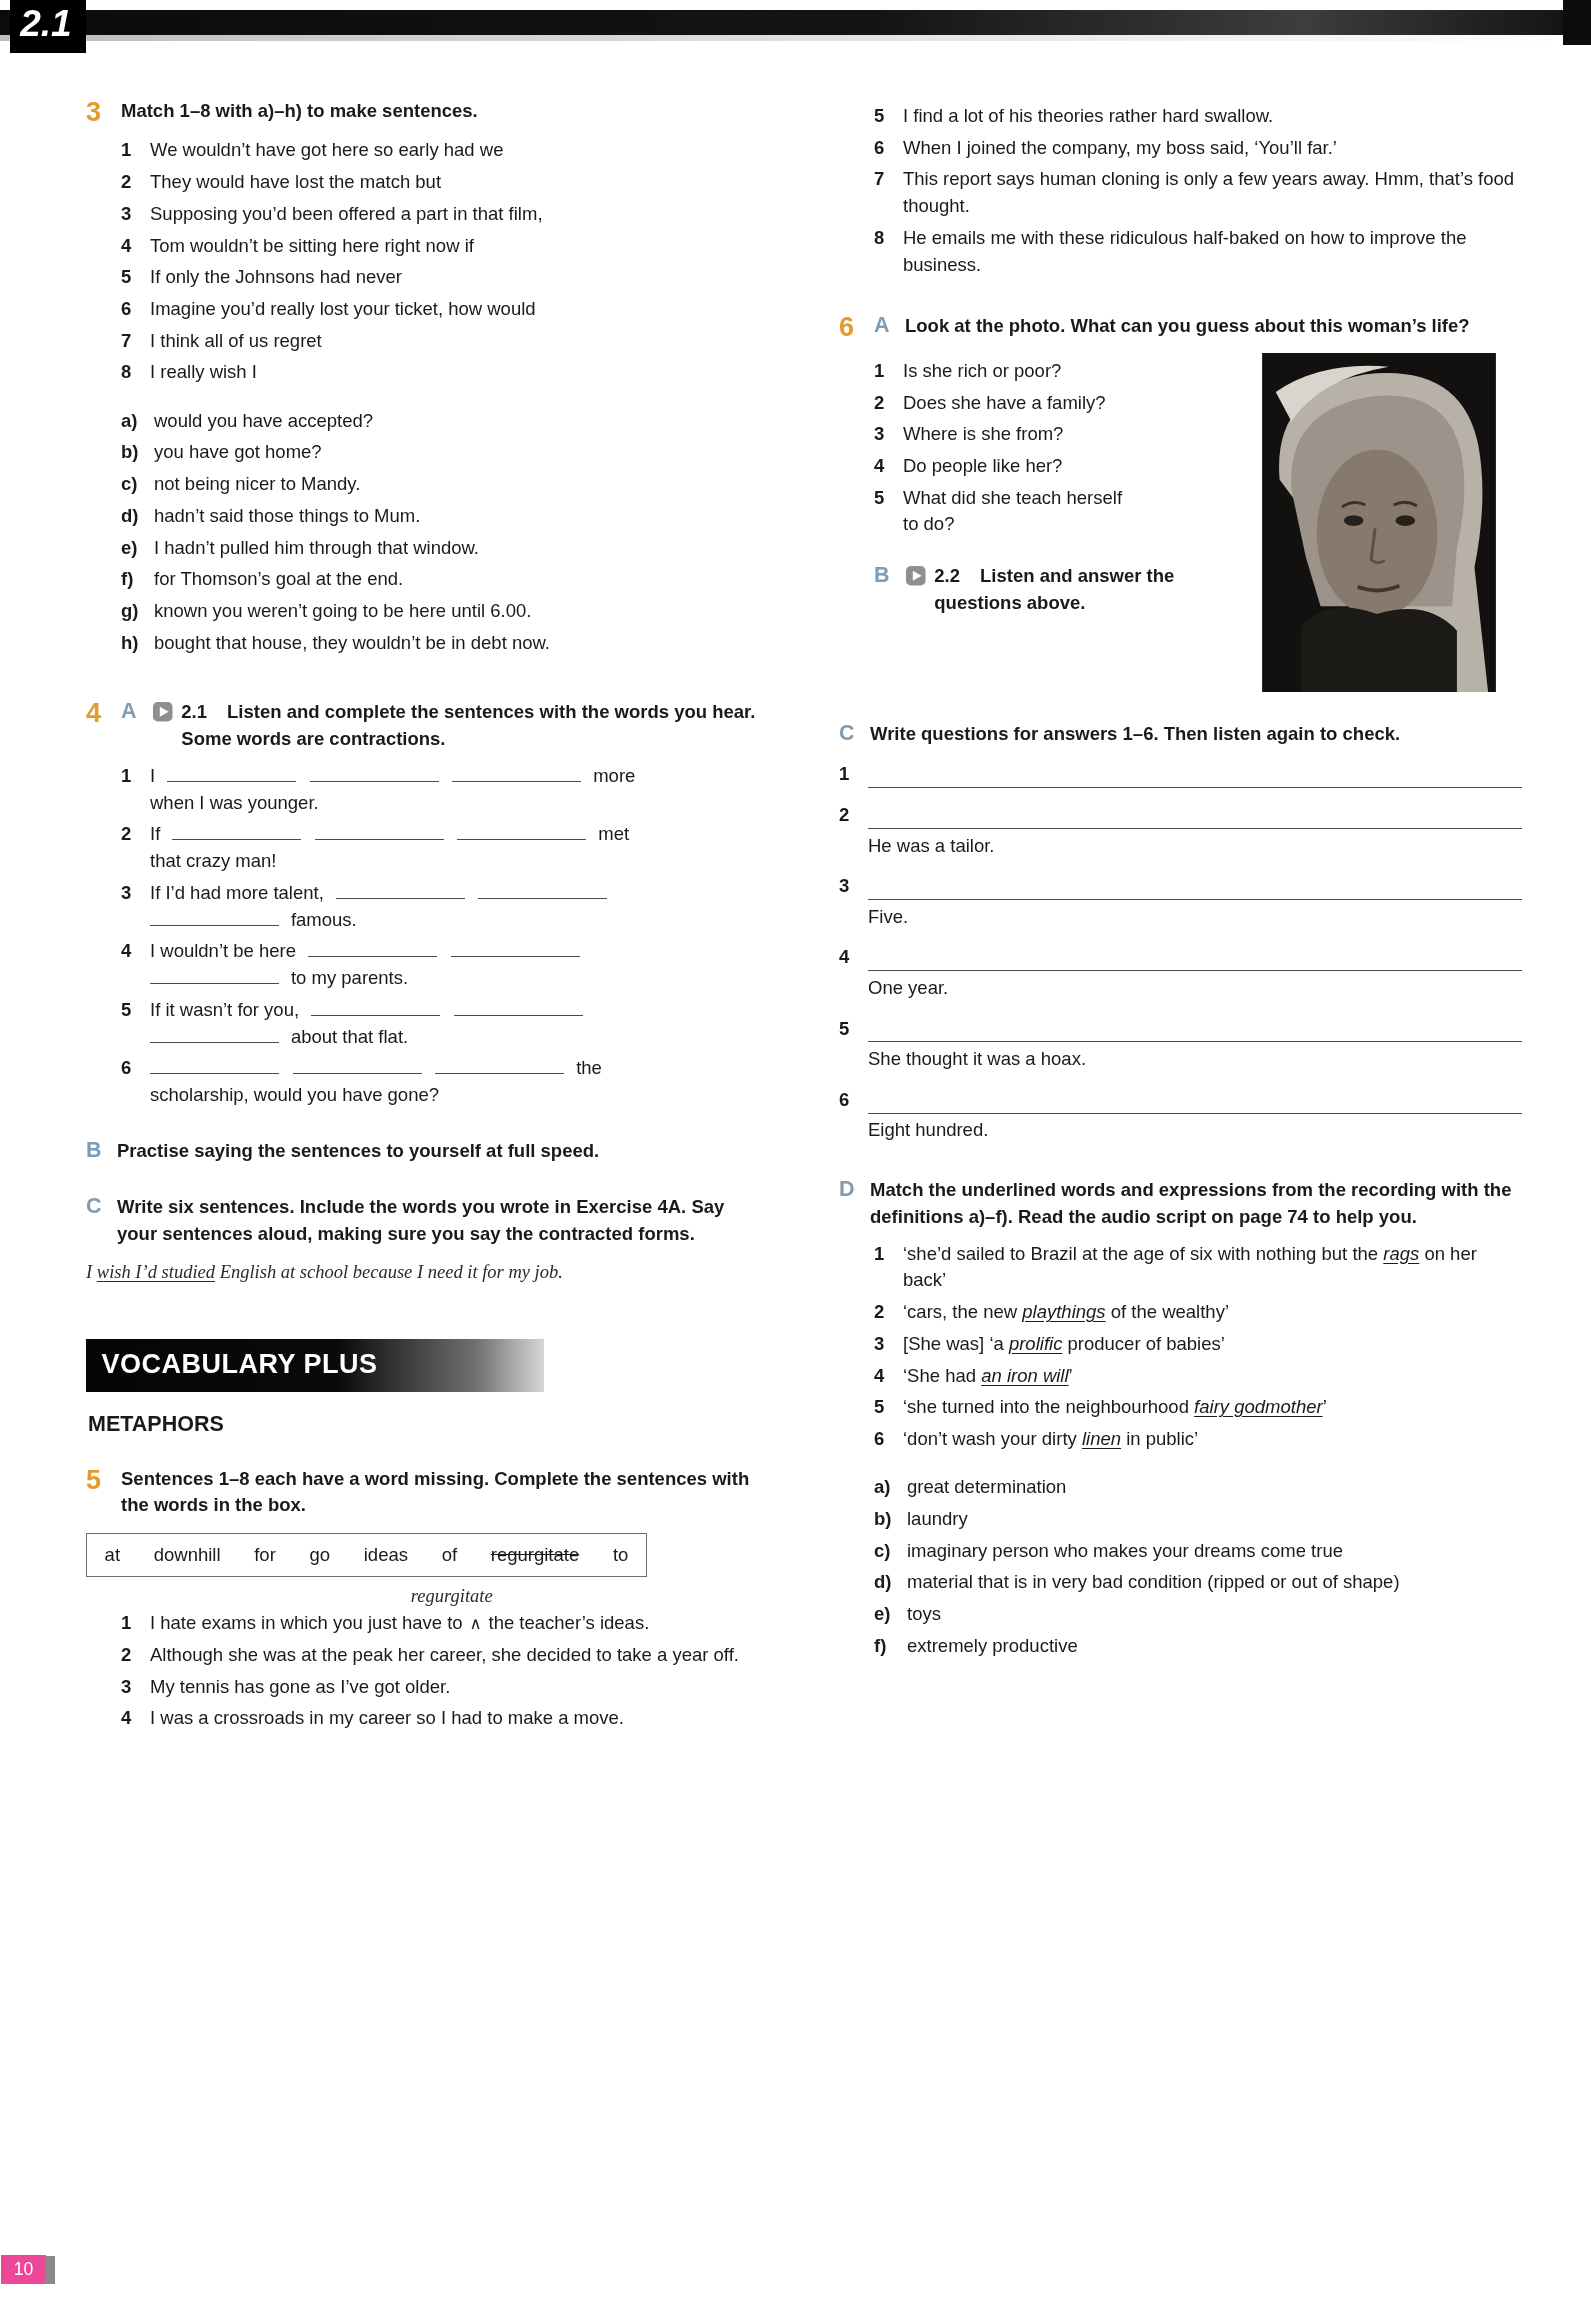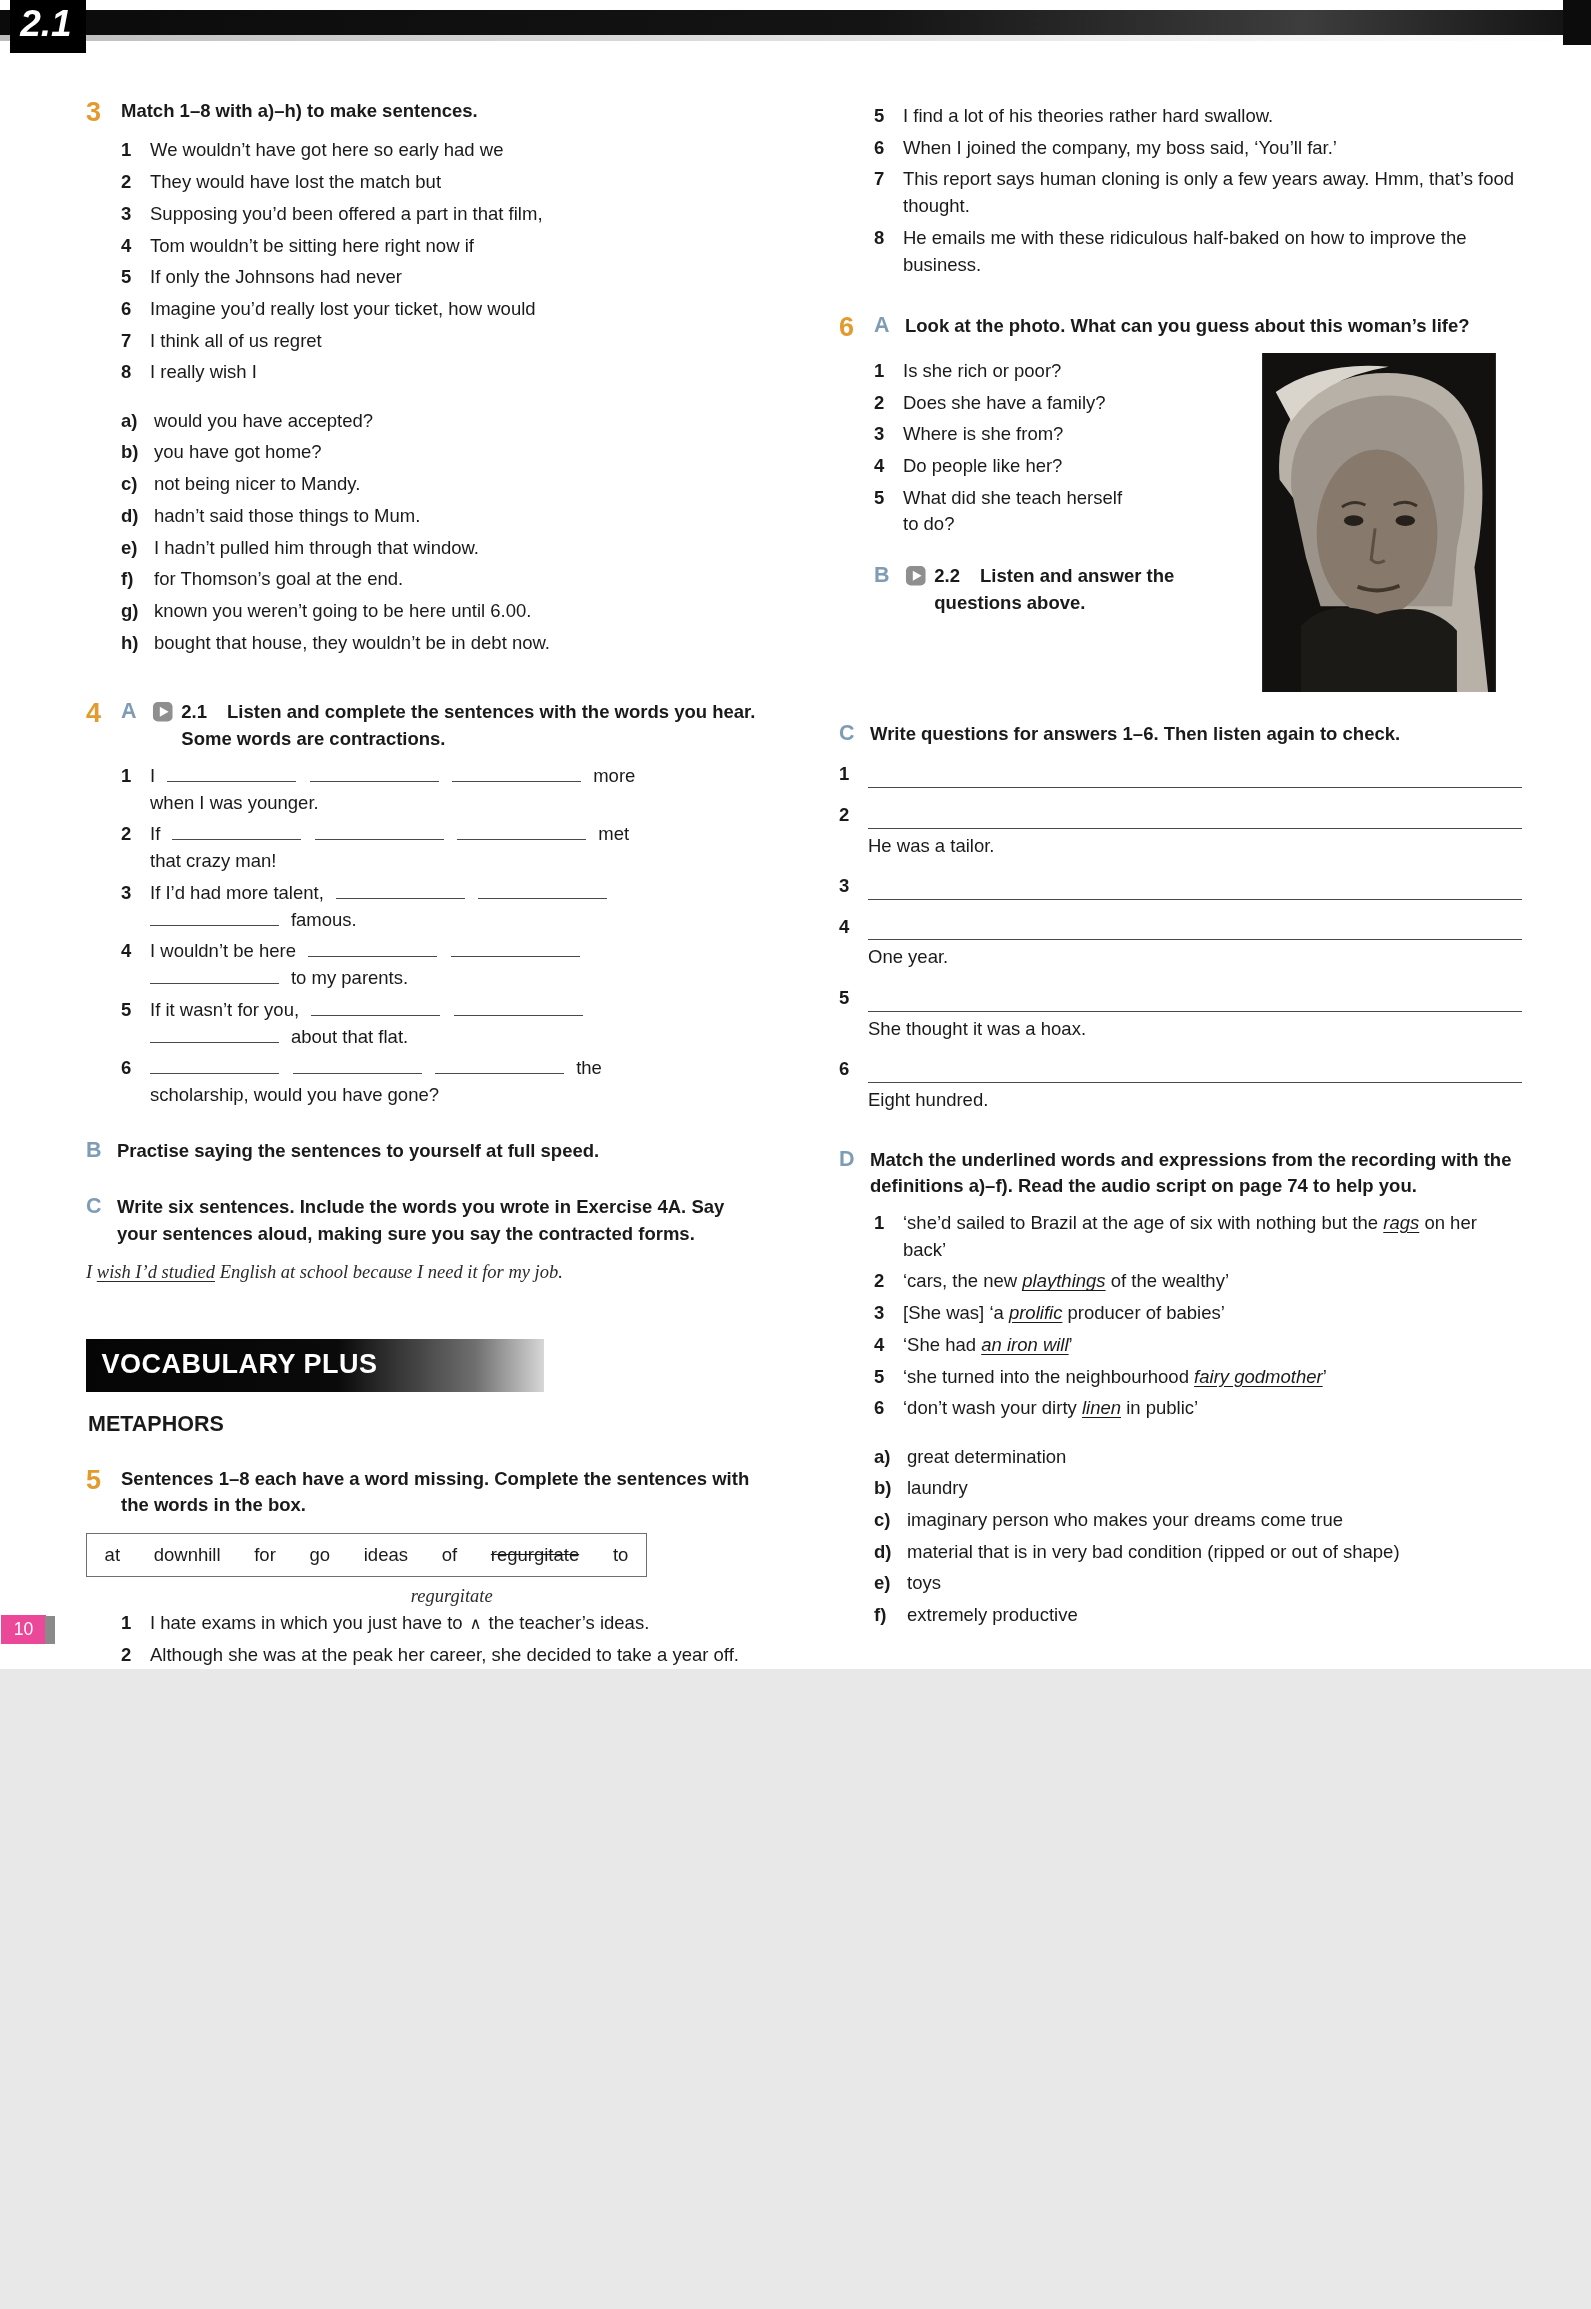--- a/index.html
+++ b/index.html
@@ -1,18 +1,18 @@
 <!DOCTYPE html>
 <html><head>
 <meta charset="utf-8">
 <style>
   * { margin:0; padding:0; box-sizing:border-box; }
   body { background:#e8e8e8; font-family:"Liberation Sans", sans-serif; }
   .page {
-    position:relative; width:1592px; height:1669px; margin:0 auto;
+    position:relative; width:1592px; height:2309px; margin:0 auto;
     background:#ffffff; color:#1a1a1a; overflow:hidden;
     font-size:18.5px; line-height:1.45;
   }
 
   
   .top-strip { position:absolute; top:9.8px; left:0; right:0; height:25px;
     background:linear-gradient(90deg,#0b0b0b 0%,#141414 55%,#3d3d3d 82%,#101010 100%); }
   .top-strip-shadow { position:absolute; top:35px; left:0; right:0; height:5.9px;
     background:linear-gradient(90deg,#bdbdbd,#e6e6e6 60%,#ffffff); }
   .unit-tab { position:absolute; top:0; left:9.8px; height:53px; min-width:76px;
@@ -394,20 +394,21 @@
                 <span class="item-num">2</span>
                 <span class="blank-x"></span>
               </div>
             <div class="qa-answer">He was a tailor.</div>
           </div>
           <div>
             <div class="qa-line">
                 <span class="item-num">3</span>
                 <span class="blank-x"></span>
               </div>
+            <div class="qa-answer">Five.</div>
           </div>
           <div>
             <div class="qa-line">
                 <span class="item-num">4</span>
                 <span class="blank-x"></span>
               </div>
             <div class="qa-answer">One year.</div>
           </div>
           <div>
             <div class="qa-line">

